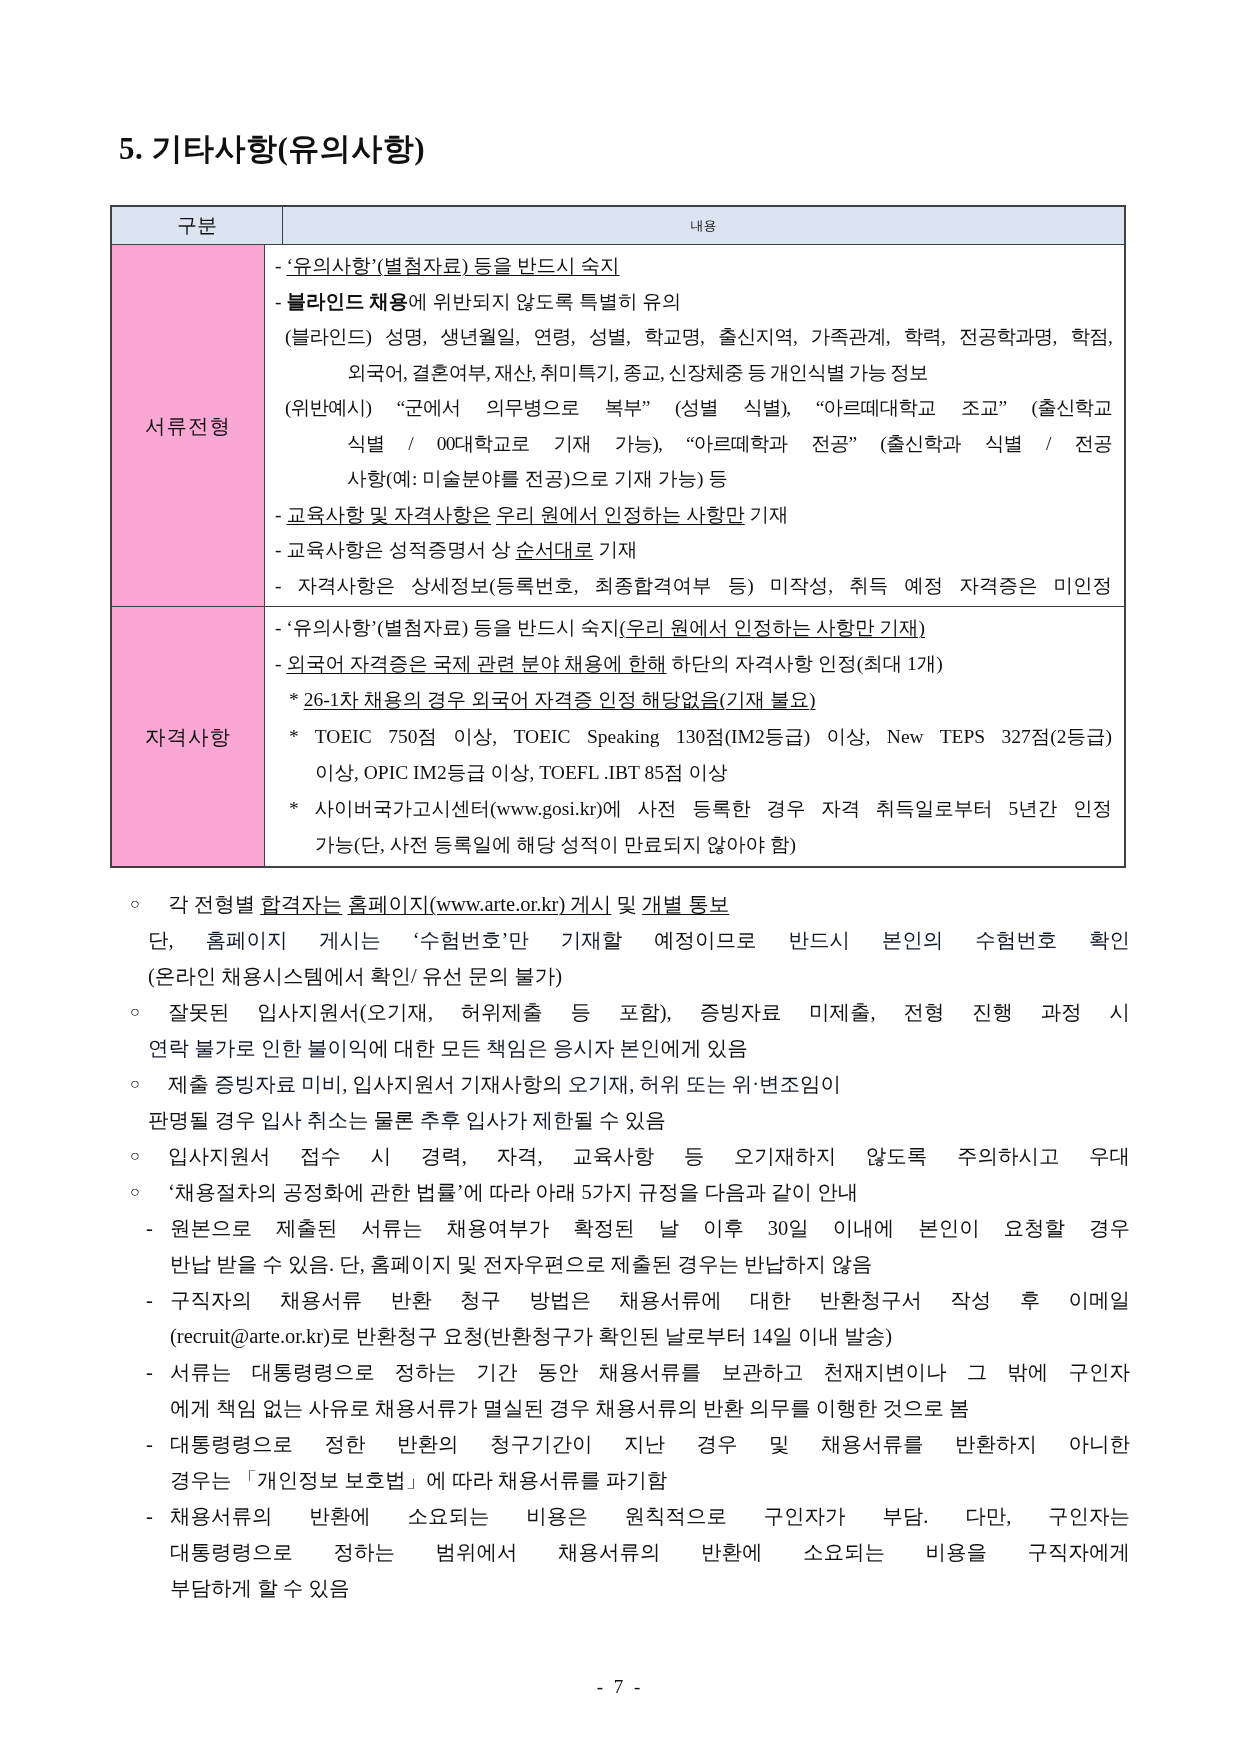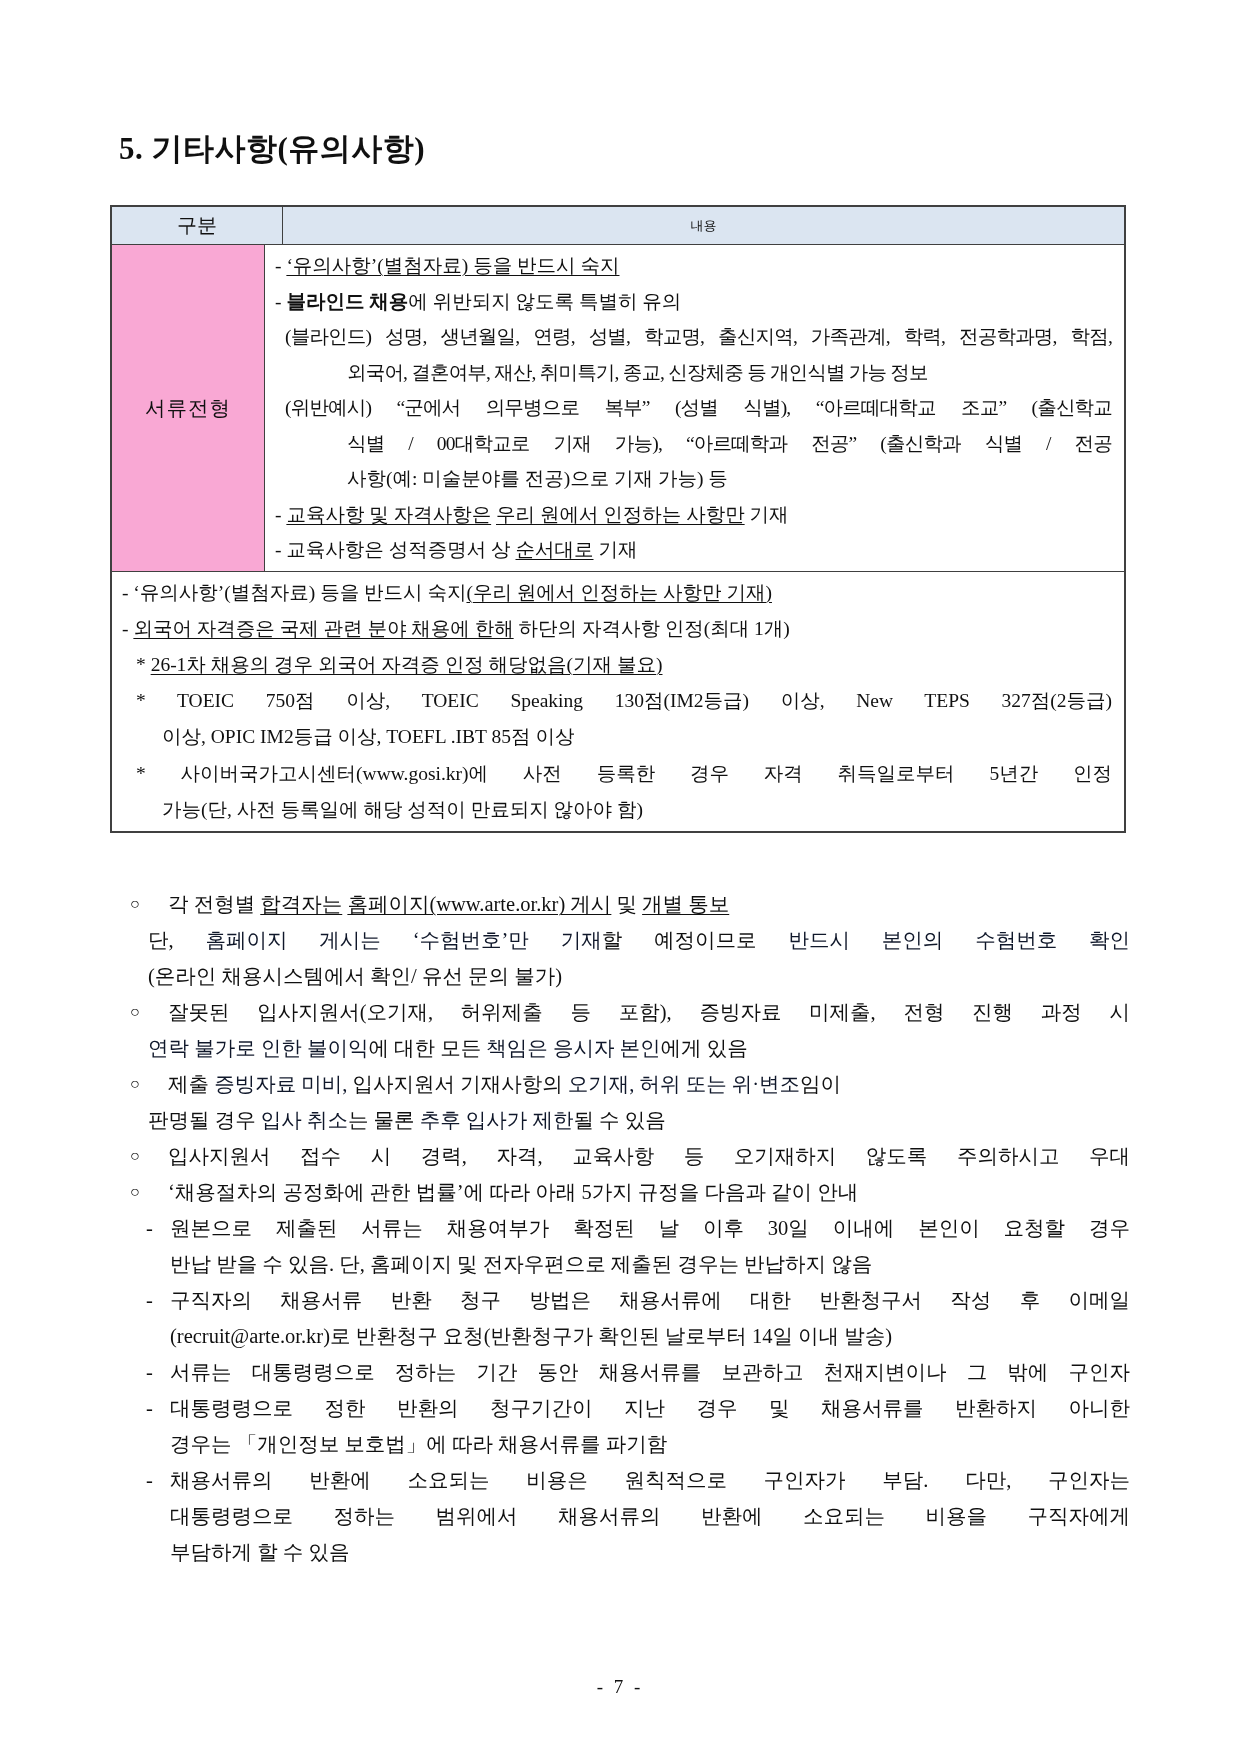--- a/index.html
+++ b/index.html
@@ -68,24 +68,26 @@
     <div class="tcontent">
       <div class="tl"><span>- </span><span class="u">‘유의사항’(별첨자료) 등을 반드시 숙지</span></div>
       <div class="tl"><span>- </span><span class="b">블라인드 채용</span><span>에 위반되지 않도록 특별히 유의</span></div>
       <div class="tl par tight fill"><span>(블라인드) 성명, 생년월일, 연령, 성별, 학교명, 출신지역, 가족관계, 학력, 전공학과명, 학점,</span></div>
       <div class="tl ind tight"><span>외국어, 결혼여부, 재산, 취미특기, 종교, 신장체중 등 개인식별 가능 정보</span></div>
       <div class="tl par tight fill"><span>(위반예시) “군에서 의무병으로 복부” (성별 식별),  “아르떼대학교 조교” (출신학교</span></div>
       <div class="tl ind tight fill"><span>식별 / 00대학교로 기재 가능),  “아르떼학과 전공” (출신학과 식별 / 전공</span></div>
       <div class="tl ind"><span>사항(예: 미술분야를 전공)으로 기재 가능) 등</span></div>
       <div class="tl"><span>- </span><span class="u">교육사항 및 자격사항은</span><span> </span><span class="u">우리 원에서 인정하는 사항만</span><span> 기재</span></div>
       <div class="tl"><span>- 교육사항은 성적증명서 상 </span><span class="u">순서대로</span><span> 기재</span></div>
+      <div class="tl fill"><span>- 자격사항은 상세정보(등록번호, 최종합격여부 등) 미작성, 취득 예정 자격증은 미인정</span></div>
     </div>
   </div>
 
   <div class="trow row2">
+    <div class="tlabel">자격사항</div>
     <div class="tcontent">
       <div class="tl"><span>- ‘유의사항’(별첨자료) 등을 반드시 숙지</span><span class="u">(우리 원에서 인정하는 사항만 기재)</span></div>
       <div class="tl"><span>- </span><span class="u">외국어 자격증은 국제 관련 분야 채용에 한해</span><span> 하단의 자격사항 인정(최대 1개)</span></div>
       <div class="tl star"><span>* </span><span class="u">26-1차 채용의 경우 외국어 자격증 인정 해당없음(기재 불요)</span></div>
       <div class="tl star fill"><span>* TOEIC 750점 이상, TOEIC Speaking 130점(IM2등급) 이상, New TEPS 327점(2등급)</span></div>
       <div class="tl sind"><span>이상, OPIC IM2등급 이상, TOEFL .IBT 85점 이상</span></div>
       <div class="tl star fill"><span>* 사이버국가고시센터(www.gosi.kr)에 사전 등록한 경우 자격 취득일로부터 5년간 인정</span></div>
       <div class="tl sind"><span>가능(단, 사전 등록일에 해당 성적이 만료되지 않아야 함)</span></div>
     </div>
   </div>
@@ -131,20 +133,21 @@
   <div class="nline sfirst">
     <span class="smark">-</span>
     <span class="ntext fill"><span>구직자의 채용서류 반환 청구 방법은 채용서류에 대한 반환청구서 작성 후 이메일</span></span>
   </div>
   <div class="nline scont"><span>(recruit@arte.or.kr)로 반환청구 요청(반환청구가 확인된 날로부터 14일 이내 발송)</span></div>
 
   <div class="nline sfirst">
     <span class="smark">-</span>
     <span class="ntext fill"><span>서류는 대통령령으로 정하는 기간 동안 채용서류를 보관하고 천재지변이나 그 밖에 구인자</span></span>
   </div>
+  <div class="nline scont"><span>에게 책임 없는 사유로 채용서류가 멸실된 경우 채용서류의 반환 의무를 이행한 것으로 봄</span></div>
 
   <div class="nline sfirst">
     <span class="smark">-</span>
     <span class="ntext fill"><span>대통령령으로 정한 반환의 청구기간이 지난 경우 및 채용서류를 반환하지 아니한</span></span>
   </div>
   <div class="nline scont"><span>경우는 「개인정보 보호법」에 따라 채용서류를 파기함</span></div>
 
   <div class="nline sfirst">
     <span class="smark">-</span>
     <span class="ntext fill"><span>채용서류의 반환에 소요되는 비용은 원칙적으로 구인자가 부담. 다만, 구인자는</span></span>

